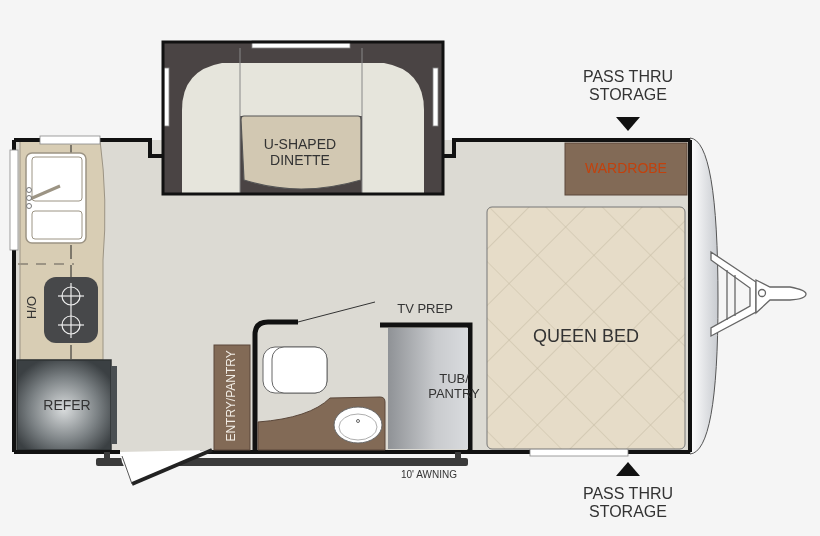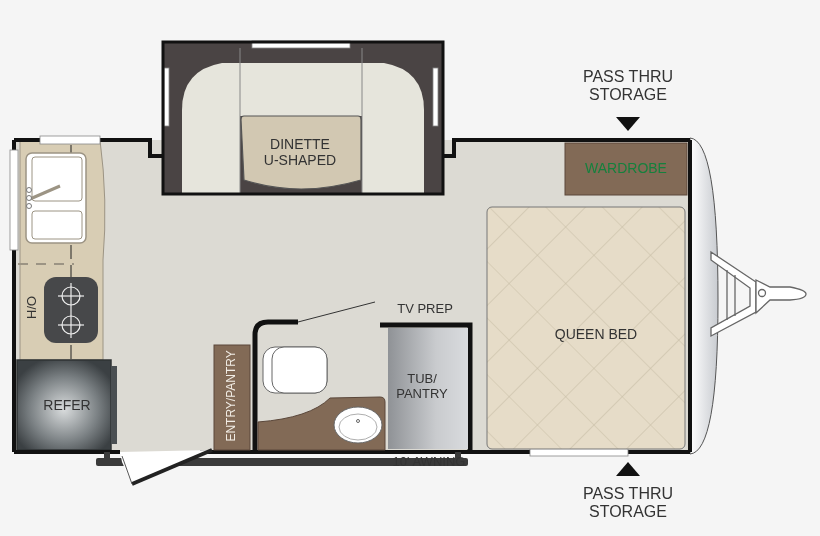--- a/index.html
+++ b/index.html
@@ -133,34 +133,34 @@
     <polygon points="120,452 212,450 132,484 122,462" fill="#fff"></polygon>
     <line x1="212" y1="450" x2="132" y2="484" stroke="#222" stroke-width="4"></line>
     <line x1="122" y1="456" x2="132" y2="484" stroke="#555" stroke-width="1"></line>
   </g>
 
   <polygon points="616,117 640,117 628,131" fill="#111"></polygon>
   <polygon points="616,476 640,476 628,462" fill="#111"></polygon>
 </svg>
 
 <div class="lbl" style="left:240px;top:136px;width:120px;font-size:14px;">
+  <div>U-SHAPED</div>
   <div>DINETTE</div>
-  <div>U-SHAPED</div>
 </div>
-<div class="lbl" style="left:565px;top:160px;width:122px;font-size:14px;color:#15803d;">WARDROBE</div>
-<div class="lbl" style="left:497px;top:326px;width:198px;font-size:14px;">QUEEN BED</div>
+<div class="lbl" style="left:565px;top:160px;width:122px;font-size:14px;color:#c2410c;">WARDROBE</div>
+<div class="lbl" style="left:487px;top:326px;width:198px;font-size:18px;">QUEEN BED</div>
 <div class="lbl" style="left:16px;top:300px;width:30px;font-size:13px;transform:rotate(90deg);transform-origin:center;">O/H</div>
 <div class="lbl" style="left:17px;top:397px;width:100px;font-size:14px;">REFER</div>
 <div class="lbl" style="left:182px;top:389px;width:100px;font-size:12px;color:#f2ede5;transform:rotate(-90deg);transform-origin:center;">ENTRY/PANTRY</div>
 <div class="lbl" style="left:380px;top:302px;width:90px;font-size:13px;">TV PREP</div>
-<div class="lbl" style="left:388px;top:372px;width:68px;font-size:13px;">
+<div class="lbl" style="left:388px;top:372px;width:68px;font-size:13px;padding-left:32px;">
   <div>TUB/</div>
   <div>PANTRY</div>
 </div>
-<div class="lbl" style="left:384px;top:455px;width:90px;font-size:13px;">10' AWNING</div>
+<div class="lbl" style="left:384px;top:469px;width:90px;font-size:10px;">10' AWNING</div>
 <div class="lbl" style="left:568px;top:68px;width:120px;font-size:16px;">
   <div>PASS THRU</div>
   <div>STORAGE</div>
 </div>
 <div class="lbl" style="left:568px;top:485px;width:120px;font-size:16px;">
   <div>PASS THRU</div>
   <div>STORAGE</div>
 </div>
 
 </body></html>

